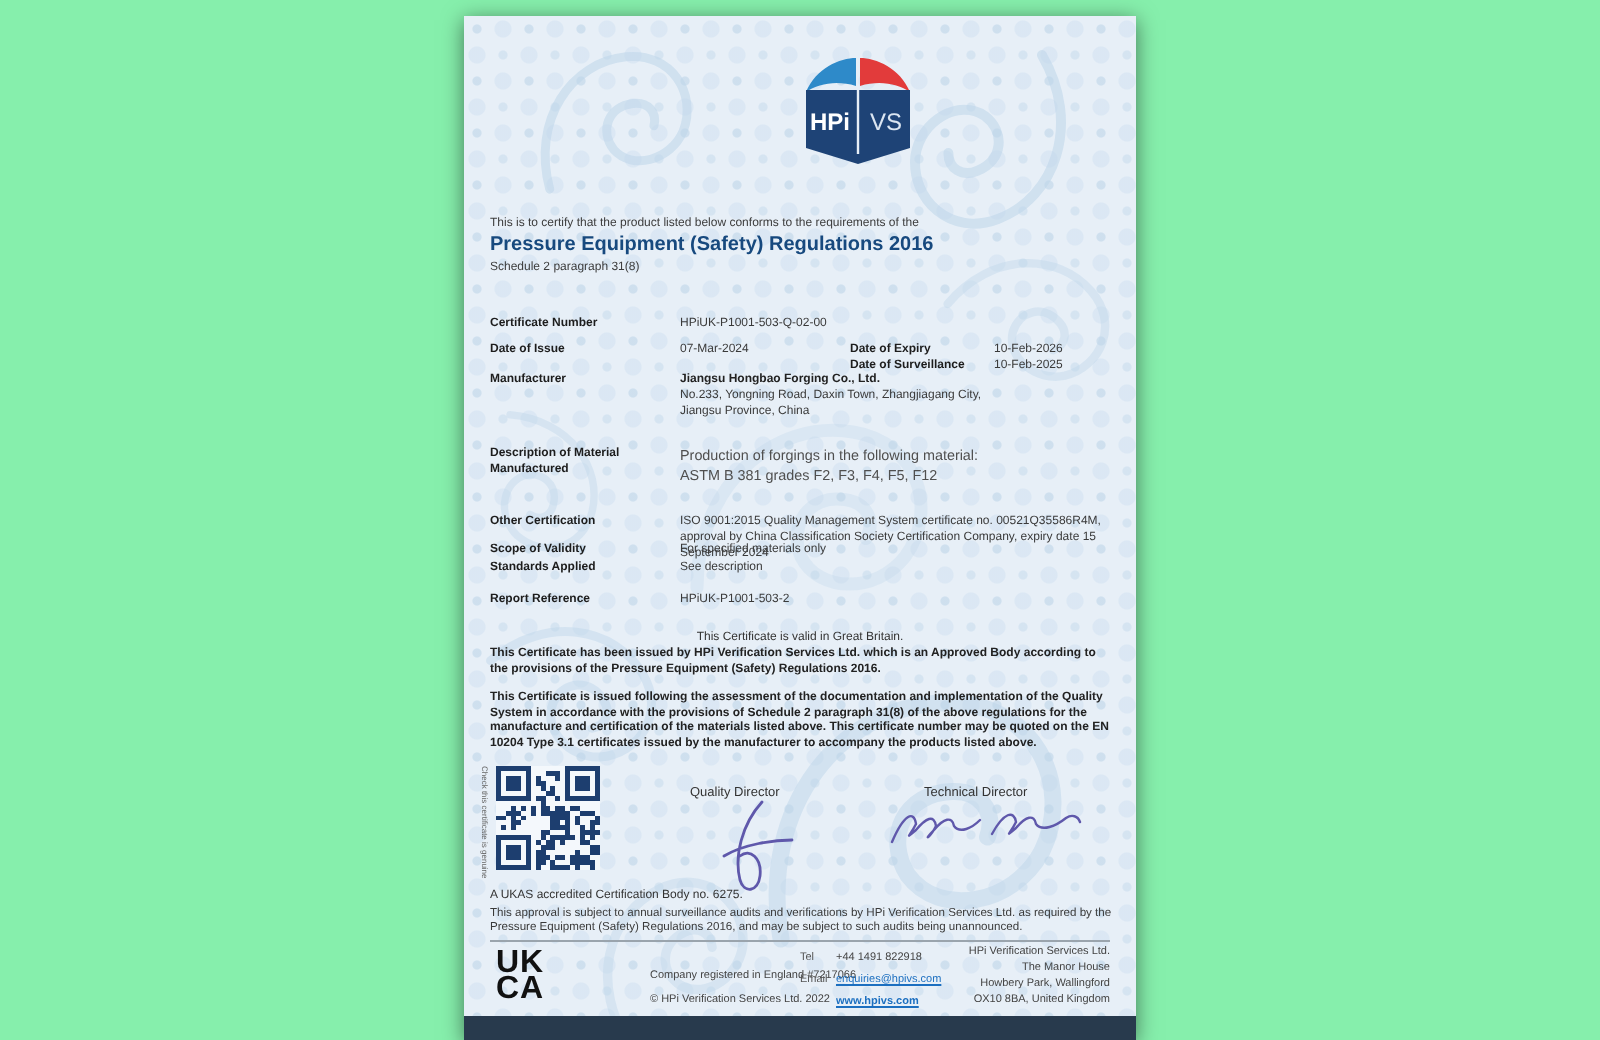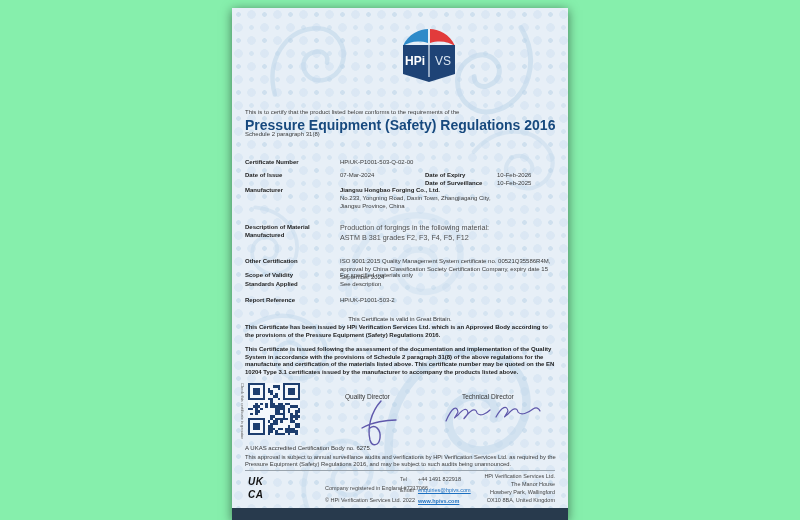--- a/index.html
+++ b/index.html
@@ -22,21 +22,21 @@
   .flourish { position:absolute; color:#bed6ea; opacity:.55; pointer-events:none; }
 
   .abs { position:absolute; }
 
   
   .logo { left:168px; top:20px; width:58px; height:56px; }
 
   
   .title { left:0; top:76px; width:336px; text-align:center; font-size:15px; color:#3d3d3d; letter-spacing:.2px; }
   .intro { left:13px; top:101px; font-size:6px; color:#3c3c3c; }
-  .regulation { left:13px; top:109px; font-size:14px; font-weight:bold; color:#17497e; }
+  .regulation { left:13px; top:109px; font-size:10px; font-weight:bold; color:#17497e; }
   .schedule { left:13px; top:123px; font-size:6px; color:#3c3c3c; }
 
   
   .row { position:absolute; left:13px; width:310px; display:flex; align-items:flex-start; }
   .lbl { width:95px; flex:0 0 95px; font-size:6px; font-weight:bold; color:#1d1d1d; line-height:8px; }
   .val { font-size:6px; color:#3a3a3a; line-height:8px; }
   .val b { color:#222; }
   .dates-right { display:flex; flex-direction:column; margin-left:10px; }
   .dates-right .dr { display:flex; }
   .dates-right .dl { width:72px; flex:0 0 72px; font-size:6px; font-weight:bold; color:#1d1d1d; line-height:8px; }
@@ -54,21 +54,21 @@
   .sig-label { position:absolute; font-size:6.5px; color:#333; }
   .sig { position:absolute; color:#5f58ab; }
 
   
   .ukas { left:13px; top:437px; font-size:6px; color:#333; }
   .approval { left:13px; top:446px; width:312px; font-size:5.8px; color:#3a3a3a; line-height:7.2px; }
 
   .footer-rule { left:13px; top:462px; width:310px; height:1px; background:#9aa4ad; }
 
   
-  .ukca { left:16px; top:468px; font-size:10px; font-weight:bold; color:#111; line-height:12.5px; letter-spacing:.5px;font-style:italic; }
+  .ukca { left:16px; top:468px; font-size:16px; font-weight:bold; color:#111; line-height:12.5px; letter-spacing:.5px; }
   .reg-col { left:93px; top:477px; font-size:5.5px; color:#444; }
   .reg-col div + div { margin-top:6px; }
   .contact-col { left:168px; top:468px; font-size:5.5px; color:#444; }
   .contact-row { display:flex; margin-bottom:5px; }
   .contact-row .clabel { width:18px; flex:0 0 18px; color:#555; }
   .link { color:#1c6fc0; text-decoration:underline; }
   .www { font-weight:bold; }
   .addr-col { left:213px; top:464px; width:110px; text-align:right; font-size:5.5px; color:#444; line-height:8px; }
 
   .navy-bar { left:0; top:500px; width:336px; height:12px; background:#283a4d; }

